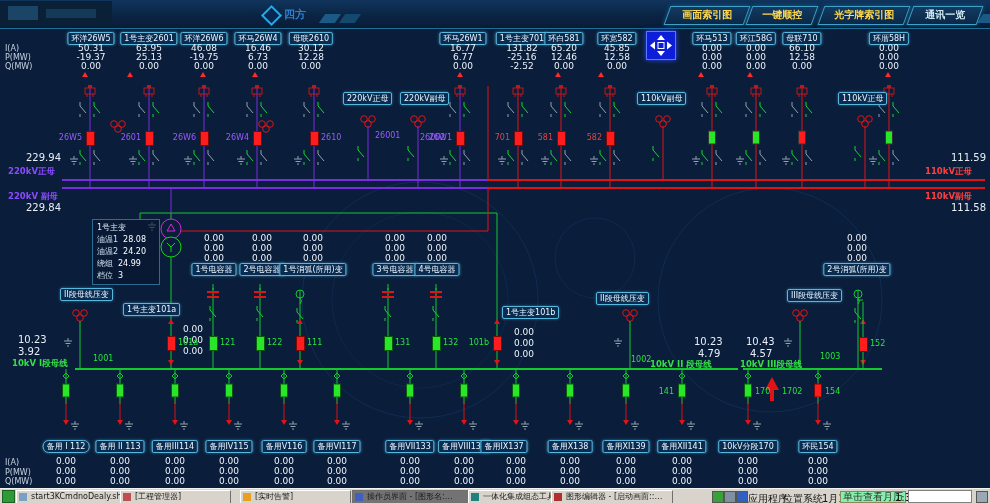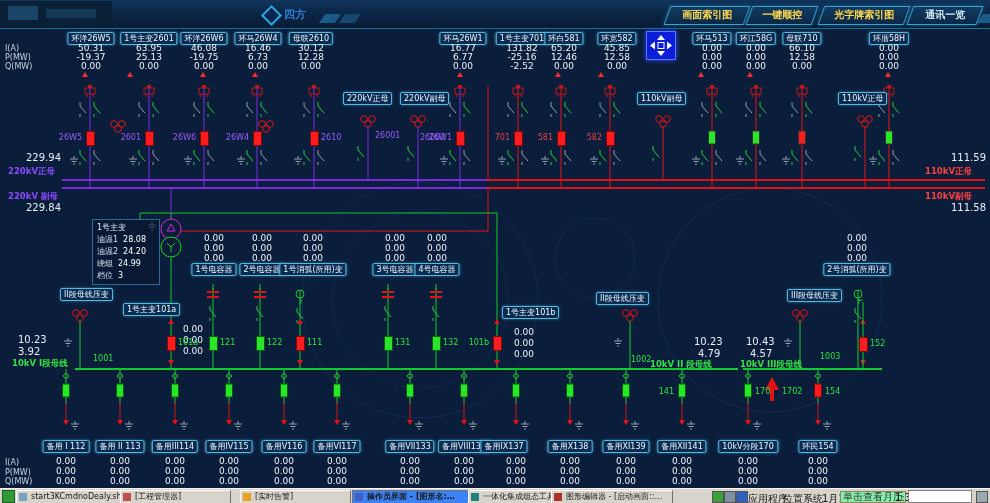--- a/index.html
+++ b/index.html
@@ -48,21 +48,21 @@
   #tpanel .r b{color:#fff;font-weight:normal;margin-left:5px;}
   
   #compass{position:absolute;left:646px;top:31px;width:28px;height:27px;background:#0d1ed8;
     border:1px solid #5a78ff;box-shadow:0 0 5px #2a48ff;cursor:pointer;}
   
   #tbar{position:absolute;left:0;top:488px;width:990px;height:15px;background:#d8d4cc;
     border-top:1px solid #f5f3ef;font-size:8px;color:#1a1a1a;}
   .titem{position:absolute;top:1px;height:12px;background:#d8d4cc;border:1px solid;
     border-color:#ffffff #6f6f6f #6f6f6f #ffffff;overflow:hidden;white-space:nowrap;
     line-height:12px;padding-left:14px;cursor:pointer;}
-  .titem.active{border-color:#6f6f6f #ffffff #ffffff #6f6f6f;background:#3b82f6;font-weight:bold;}
+  .titem.active{border-color:#6f6f6f #ffffff #ffffff #6f6f6f;background:#737373;}
   .titem .ticon{position:absolute;left:2px;top:2px;width:8px;height:8px;}
   .traytxt{position:absolute;top:3px;font-size:10px;color:#111;cursor:pointer;white-space:nowrap;}
   .trayicon{position:absolute;top:2px;width:10px;height:10px;}
   #tooltip{position:absolute;top:2px;background:#86efac;border:1px solid #8a8a5a;color:#333;
     font-size:10px;line-height:10px;padding:0 2px;white-space:nowrap;}
   #qbox{position:absolute;top:1px;width:62px;height:11px;background:#fff;
     border:1px solid #808080;}
   #startico{position:absolute;left:2px;top:490px;width:11px;height:11px;background:#2f9b38;
     border:1px solid #1c6322;}
   svg{position:absolute;left:0;top:0;}
@@ -620,21 +620,21 @@
       <div class="swlab g" style="top: 339px; left: 870px;">152</div>
       <div class="swlab g" style="top: 387px; left: 674px; transform: translateX(-100%);">141</div>
       <div class="swlab g" style="top: 387px; left: 755px;">170</div>
       <div class="swlab g" style="top: 387px; left: 782px;">1702</div>
       <div class="swlab g" style="top: 387px; left: 825px;">154</div>
       <div class="swlab p" style="left: 375px; top: 131px;">26001</div>
       <div class="swlab p" style="left: 420px; top: 133px;">26002</div>
       <div class="swlab g" style="left: 93px; top: 354px;">1001</div>
       <div class="swlab g" style="left: 631px; top: 355px;">1002</div>
       <div class="swlab g" style="left: 820px; top: 352px;">1003</div>
-      <div class="btn-tag ctr" style="left: 66px; top: 440px;">备用 I 112</div>
+      <div class="btn-tag ctr" style="left: 66px; top: 440px; border-radius: 6px;">备用 I 112</div>
       <div class="val" style="left: 66px; top: 457px;">0.00</div>
       <div class="val" style="left: 66px; top: 467px;">0.00</div>
       <div class="val" style="left: 66px; top: 477px;">0.00</div>
       <div class="btn-tag ctr" style="left: 120px; top: 440px;">备用 II 113</div>
       <div class="val" style="left: 120px; top: 457px;">0.00</div>
       <div class="val" style="left: 120px; top: 467px;">0.00</div>
       <div class="val" style="left: 120px; top: 477px;">0.00</div>
       <div class="btn-tag ctr" style="left: 175px; top: 440px;">备用III114</div>
       <div class="val" style="left: 175px; top: 457px;">0.00</div>
       <div class="val" style="left: 175px; top: 467px;">0.00</div>

